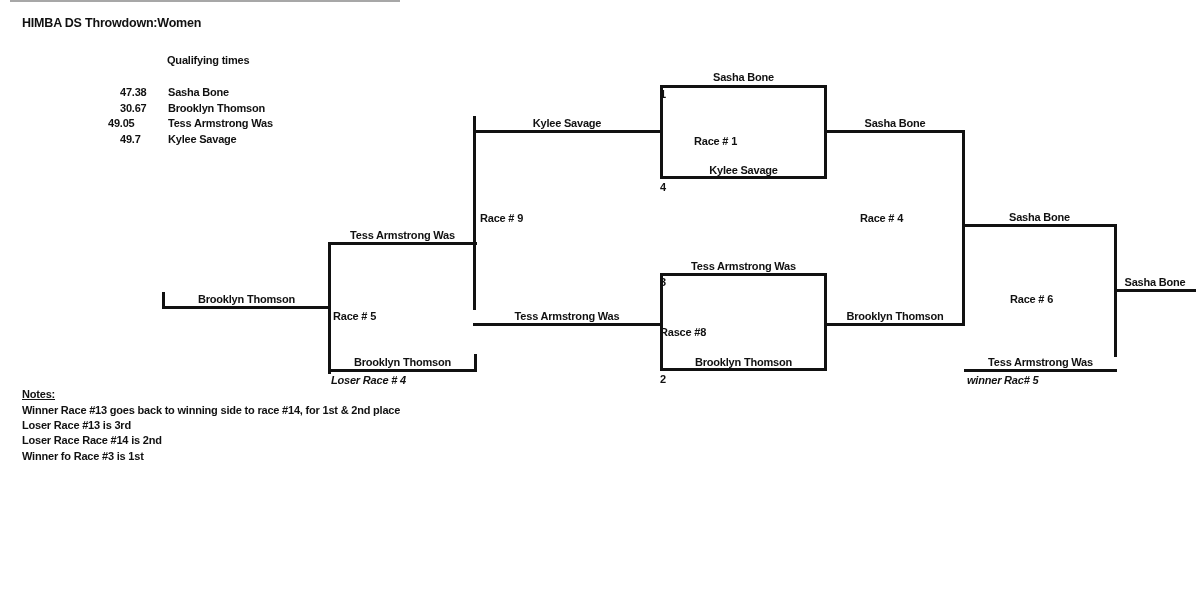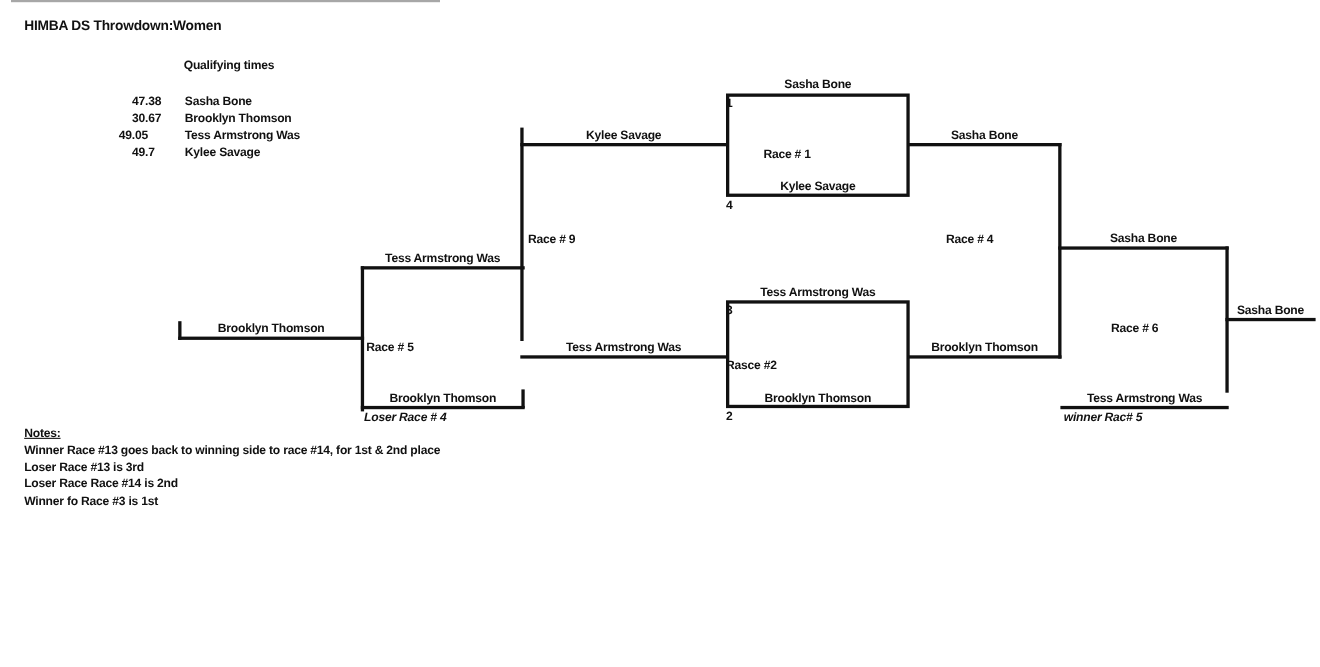--- a/index.html
+++ b/index.html
@@ -54,21 +54,21 @@
 
 <div class="hline" style="left:473px;top:130px;width:188px;height:3px;"></div>
 <div class="lbl c" style="left:473px;top:117px;width:188px;">Kylee Savage</div>
 
 <div class="hline" style="left:473px;top:323px;width:188px;height:3px;"></div>
 <div class="lbl c" style="left:473px;top:310px;width:188px;">Tess Armstrong Was</div>
 
 <div class="box" style="left:660px;top:273px;width:167px;height:98px;"></div>
 <div class="lbl c" style="left:660px;top:260px;width:167px;">Tess Armstrong Was</div>
 <div class="lbl r b" style="left:660px;top:276px;width:162px;">3</div>
-<div class="lbl r b" style="left:660px;top:326px;width:162px;">Rasce #2</div>
+<div class="lbl r b" style="left:660px;top:326px;width:162px;">Rasce #8</div>
 <div class="lbl c" style="left:660px;top:356px;width:167px;">Brooklyn Thomson</div>
 <div class="lbl r b" style="left:660px;top:373px;width:162px;">2</div>
 
 <div class="hline" style="left:825px;top:323px;width:140px;height:3px;"></div>
 <div class="lbl c" style="left:825px;top:310px;width:140px;">Brooklyn Thomson</div>
 
 <div class="vline" style="left:962px;top:130px;width:3px;height:196px;"></div>
 <div class="lbl r b" style="left:860px;top:212px;width:100px;">Race # 4</div>
 <div class="hline" style="left:962px;top:224px;width:155px;height:3px;"></div>
 <div class="lbl c" style="left:962px;top:211px;width:155px;">Sasha Bone</div>

